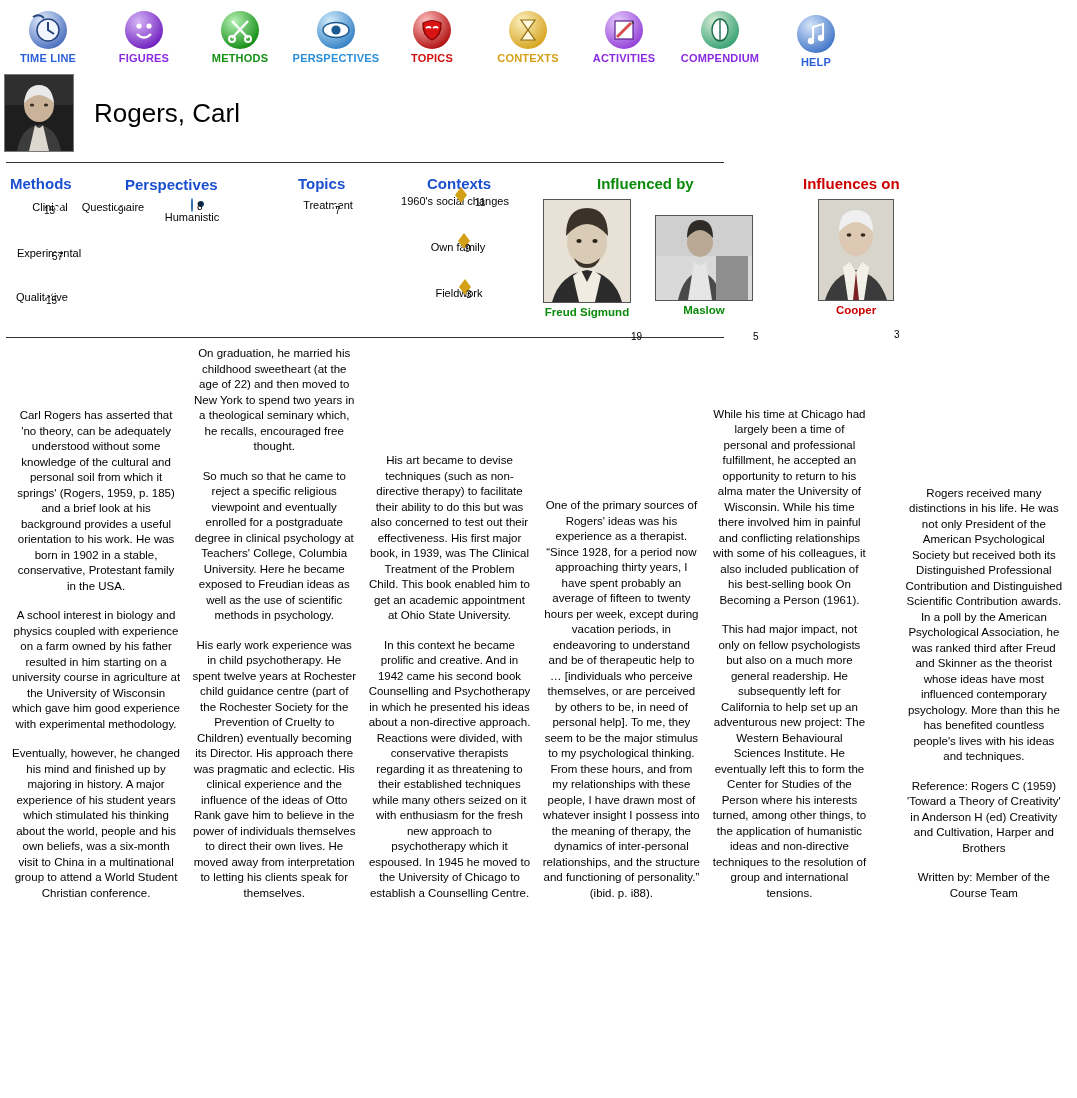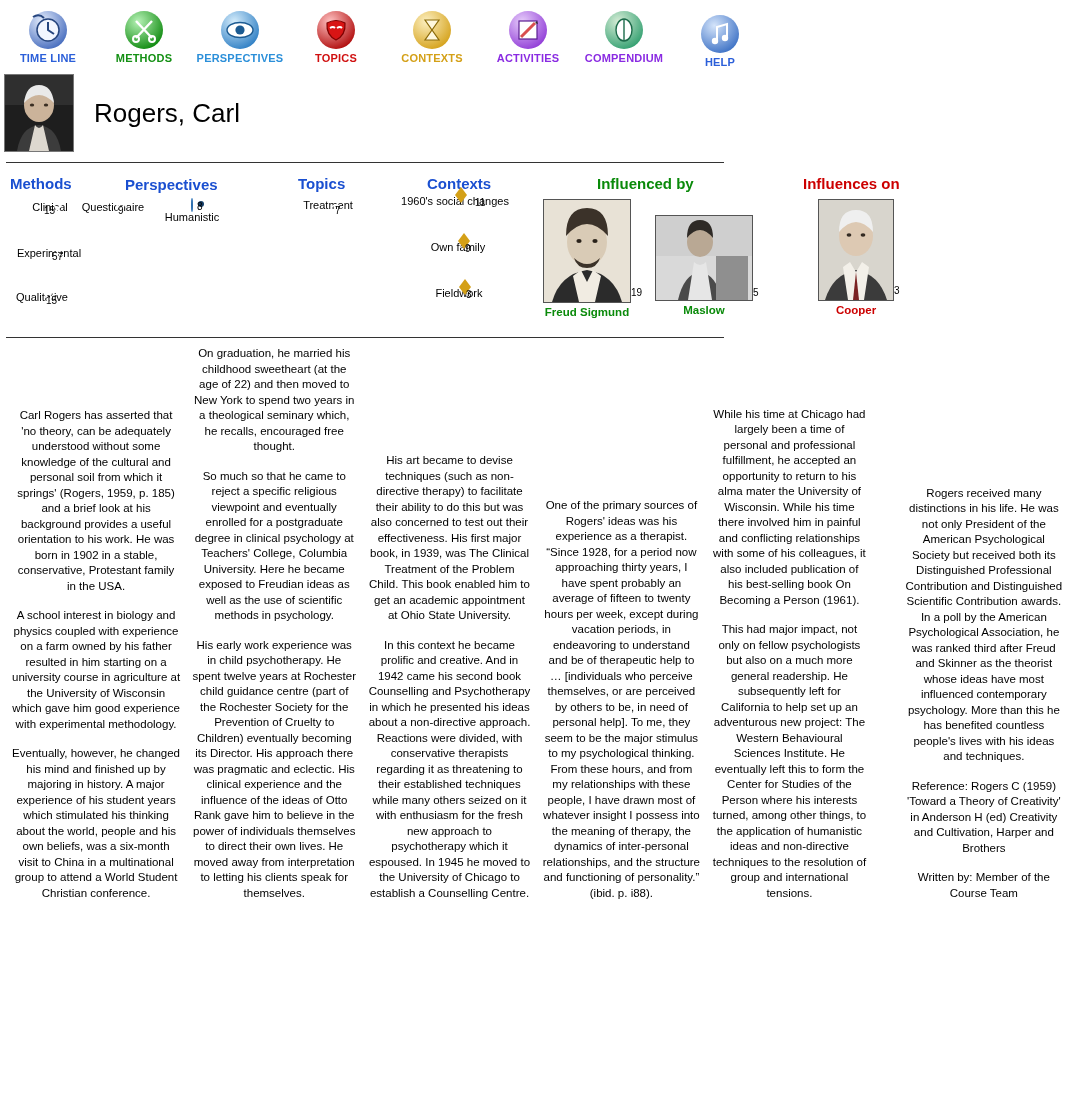--- a/index.html
+++ b/index.html
@@ -141,21 +141,21 @@
   .pcard .photo {
     border: 1px solid #555;
     background:#3a3a3a;
     position: relative;
     overflow:hidden;
   }
   .pcard .pname {
     display:block; font-size: 11.5px; font-weight: bold; margin-top: 3px;
   }
   .pcard .pcount {
-    position:absolute; font-size: 10px; font-weight: normal; color:#000;
+    position:absolute; font-size: 10px; font-weight: normal; color:#000;margin-top:44px;
   }
 
   
   .rule2 {
     border: none;
     border-top: 1px solid #333;
     margin: 0 6px 8px 6px;
     width: 718px;
   }
   .cols {
@@ -184,20 +184,30 @@
 <div class="topnav">
   <div class="navitem">
     <span class="icon" style="background:radial-gradient(circle at 35% 28%, #e6eefc, #4a6fbf 78%);">
       <svg width="38" height="38" viewBox="0 0 38 38">
           <circle cx="19" cy="19" r="11" fill="#f2f6ff" stroke="#26457e" stroke-width="1.5"></circle>
           <path d="M19 11 L19 19 L25 23" stroke="#26457e" stroke-width="2" fill="none"></path>
           <path d="M4 6 q6 -4 11 1" stroke="#26457e" stroke-width="2" fill="none"></path>
         </svg>
     </span>
     <span class="navlabel" style="color:#2b5fd9">TIME LINE</span>
+  </div>
+  <div class="navitem">
+    <span class="icon" style="background:radial-gradient(circle at 35% 28%, #d7b6f7, #6d1bbd 80%);">
+      <svg width="38" height="38" viewBox="0 0 38 38">
+          <circle cx="14" cy="15" r="2.6" fill="#fff"></circle>
+          <circle cx="24" cy="15" r="2.6" fill="#fff"></circle>
+          <path d="M12 23 q7 7 14 0" stroke="#fff" stroke-width="2.4" fill="none"></path>
+        </svg>
+    </span>
+    <span class="navlabel" style="color:#8a2be2">FIGURES</span>
   </div>
   <div class="navitem">
     <span class="icon" style="background:radial-gradient(circle at 35% 28%, #b6f2b6, #0f8a0f 80%);">
       <svg width="38" height="38" viewBox="0 0 38 38">
           <path d="M11 10 L27 27 M27 10 L11 27" stroke="#fff" stroke-width="2.4" fill="none"></path>
           <circle cx="11" cy="28" r="3" fill="none" stroke="#fff" stroke-width="2"></circle>
           <circle cx="27" cy="28" r="3" fill="none" stroke="#fff" stroke-width="2"></circle>
         </svg>
     </span>
     <span class="navlabel" style="color:#149014">METHODS</span>

